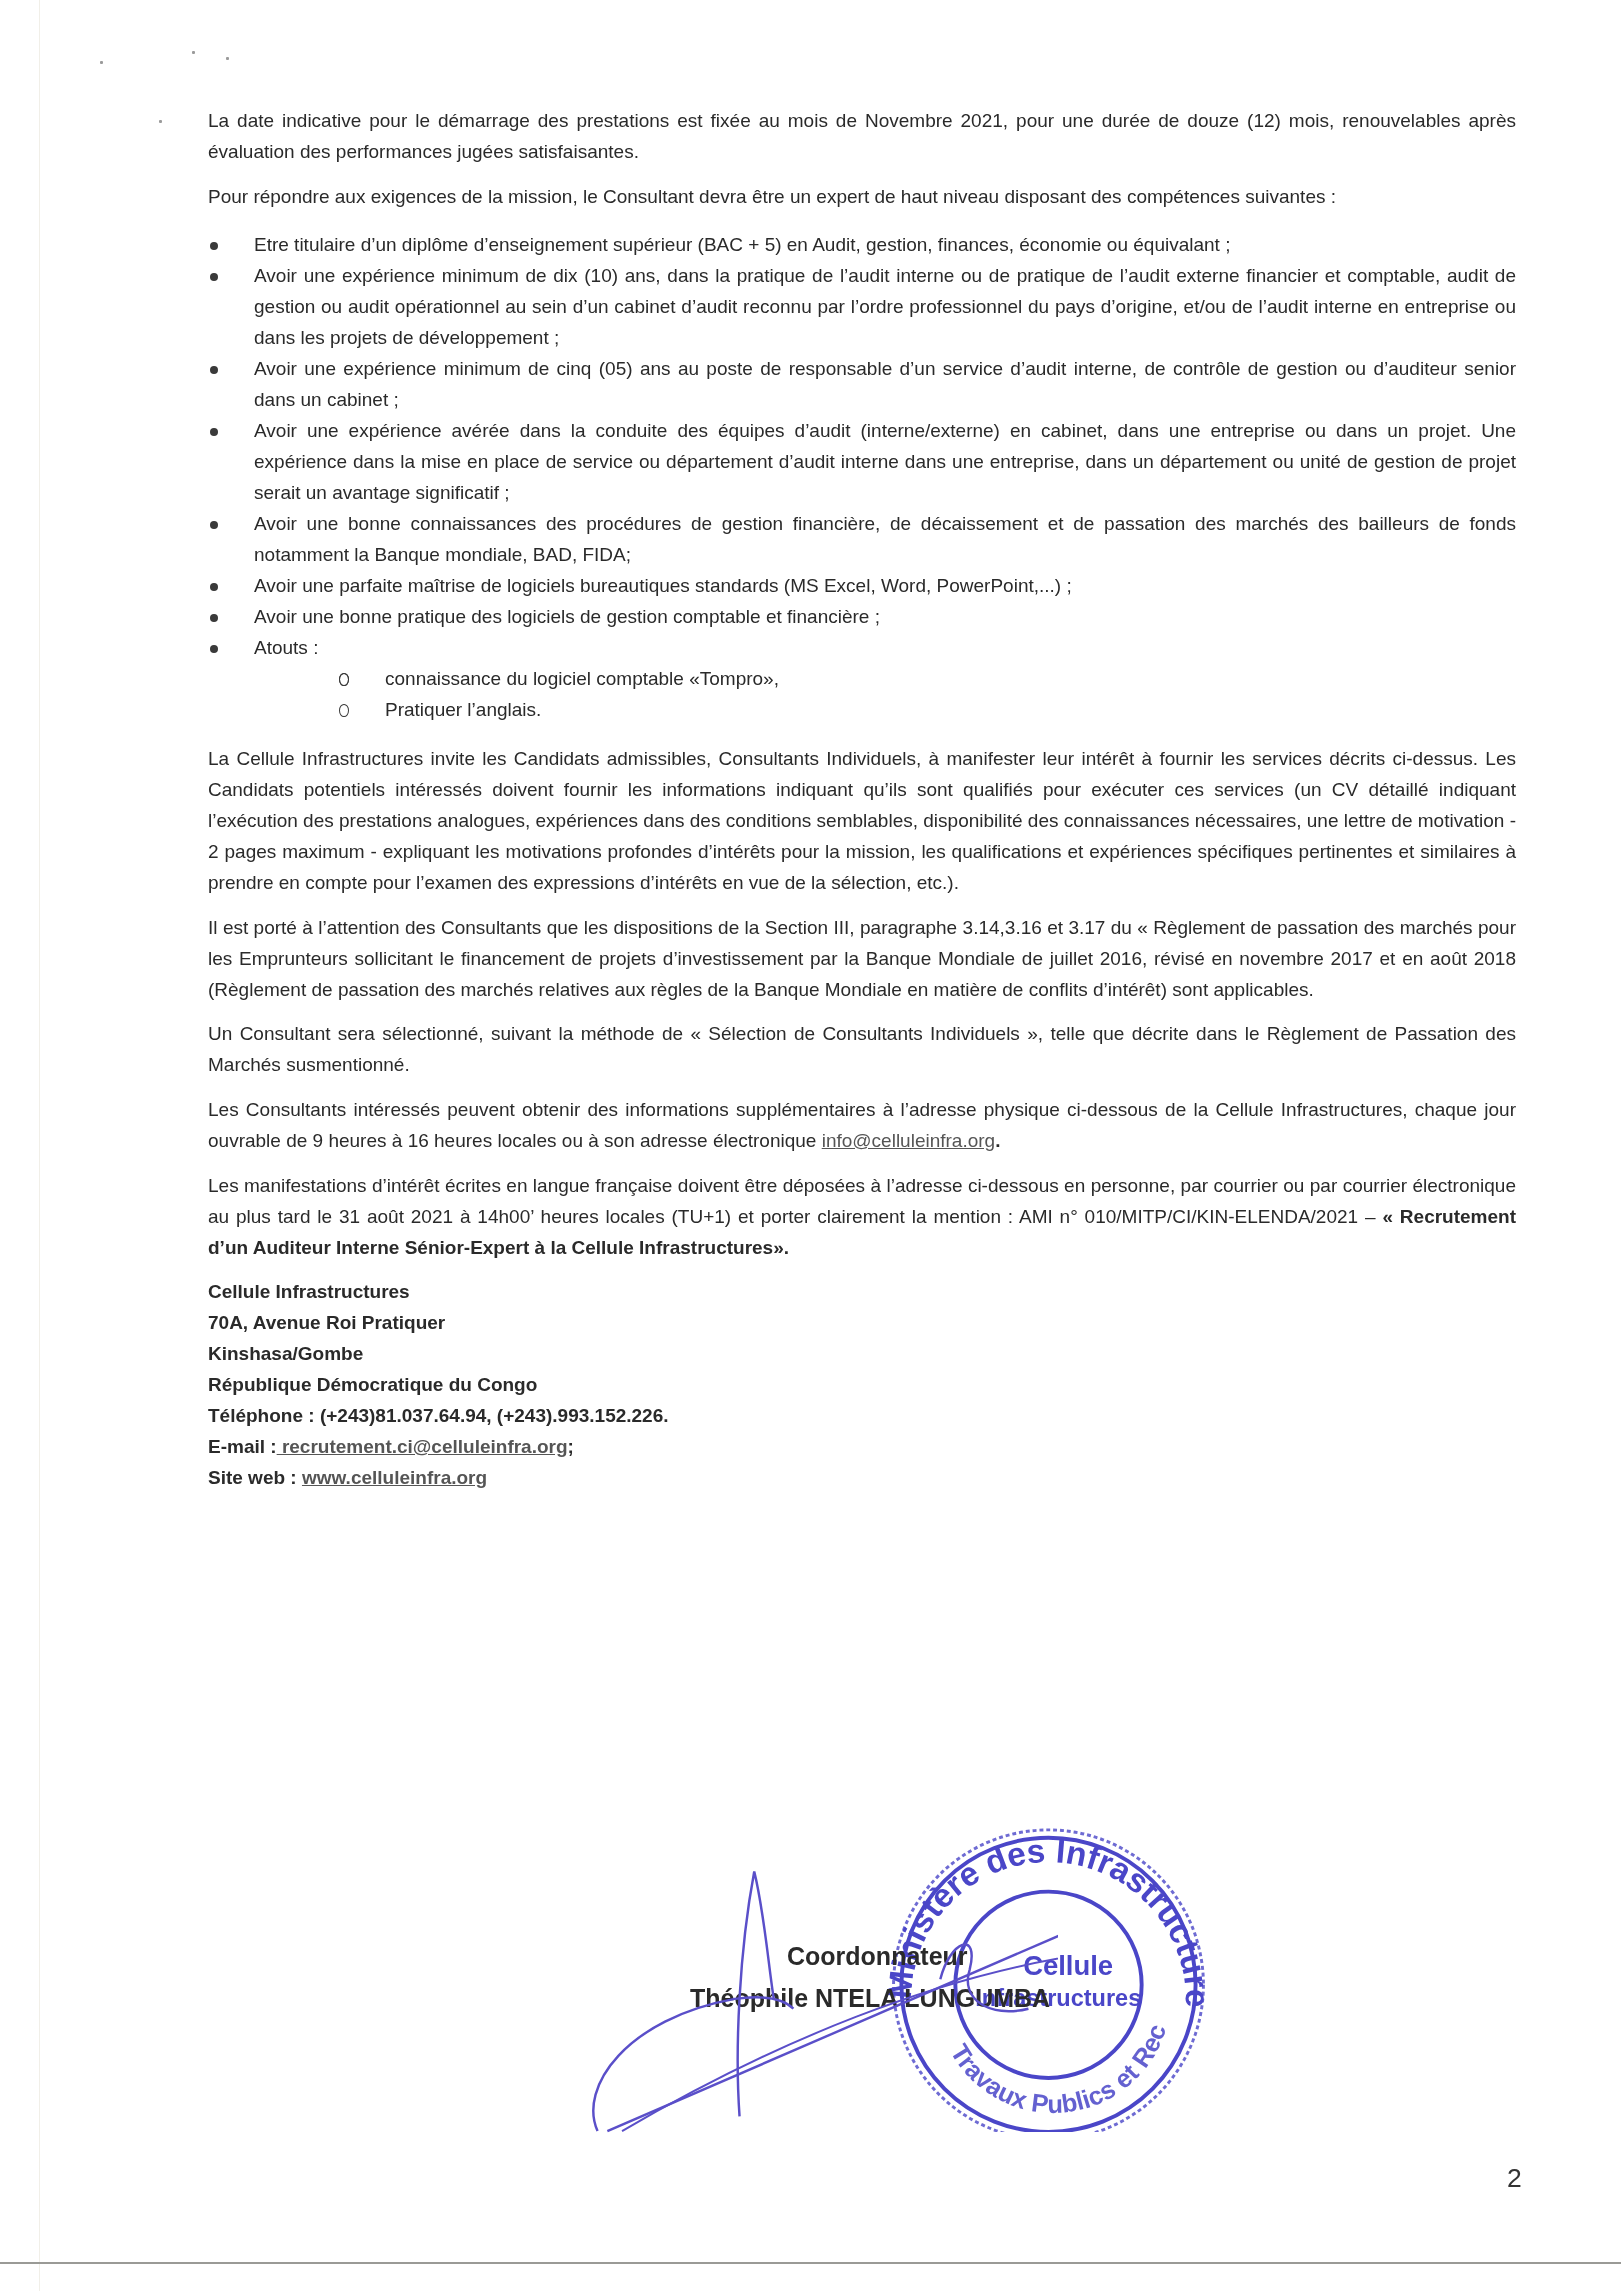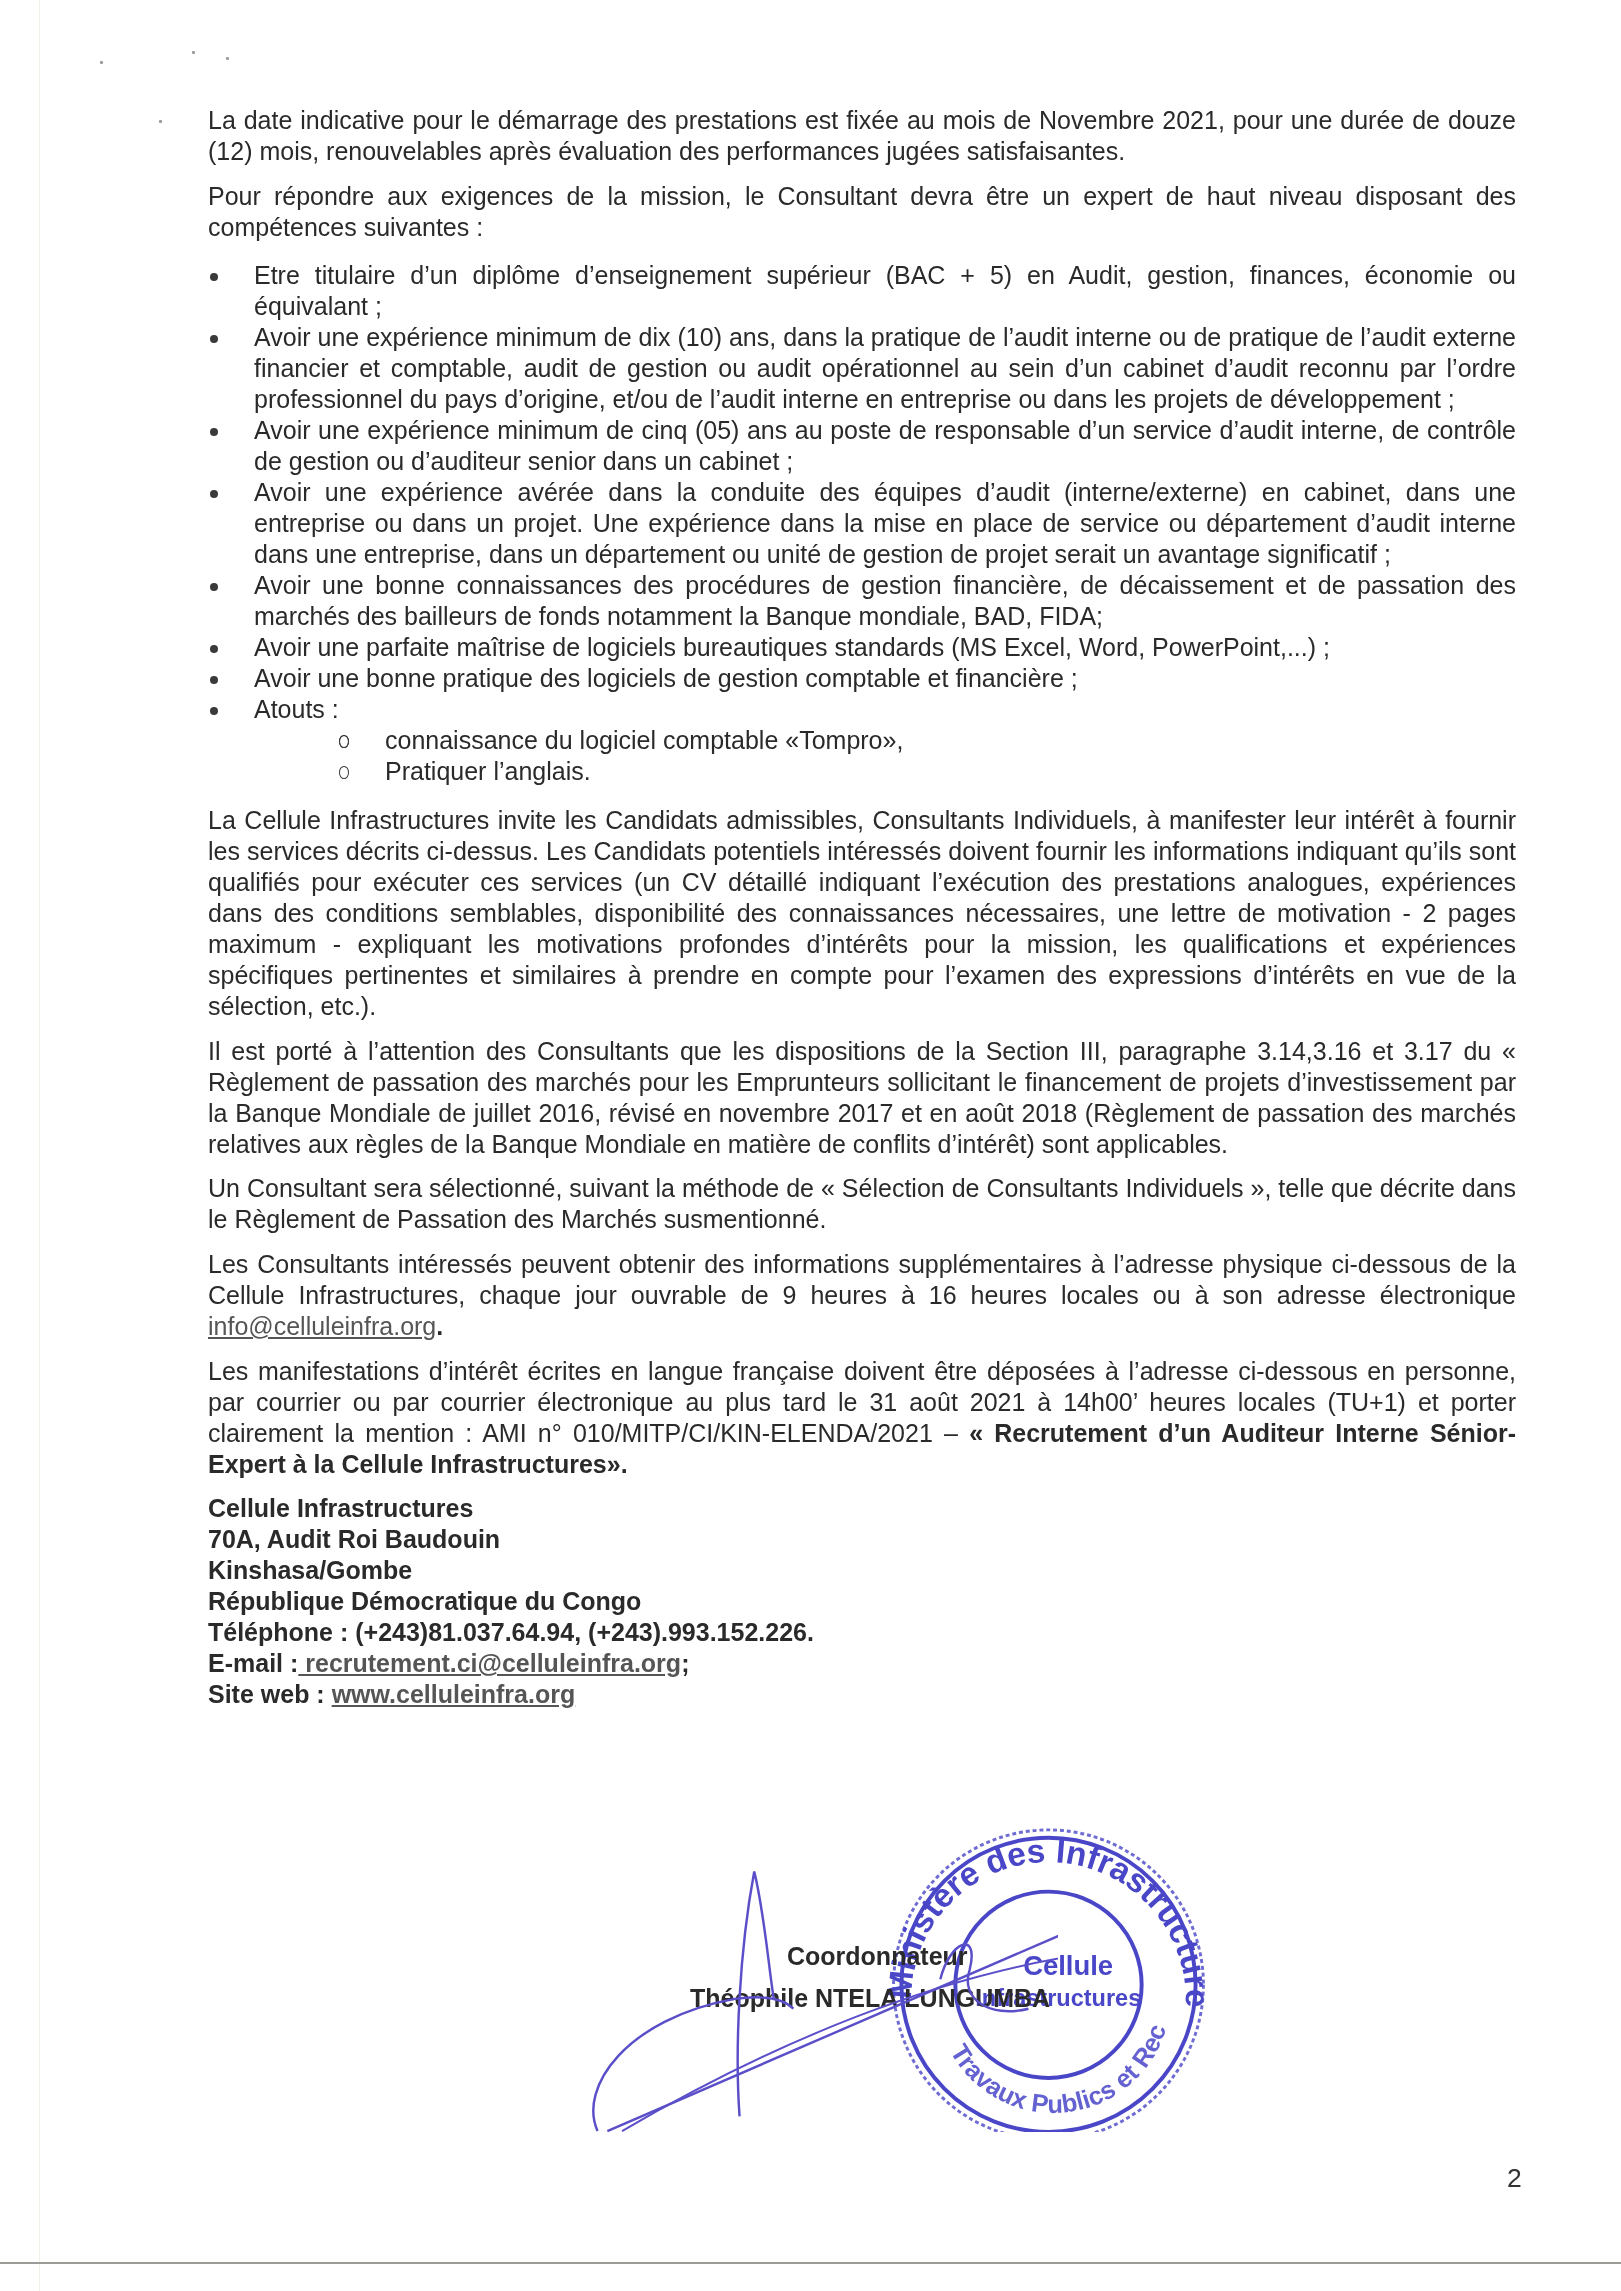--- a/index.html
+++ b/index.html
@@ -1,20 +1,20 @@
 <!DOCTYPE html>
 <html><head>
 <meta charset="utf-8">
 <style>
   html, body { margin: 0; padding: 0; background: #ffffff; }
   body { width: 1621px; height: 2292px; position: relative; overflow: hidden; font-family: "Liberation Sans", sans-serif; color: #2a2a2a; }
   .left-edge { position: absolute; left: 39px; top: 0; width: 1px; height: 2292px; background: #f1efe8; }
   .bottom-rule { position: absolute; left: 0; top: 2262px; width: 1621px; height: 2px; background: #9a9a96; }
   .speck { position: absolute; width: 2.9px; height: 2.9px; background: #9b9b9b; border-radius: 1px; }
-  .page { position: absolute; left: 208px; top: 105px; width: 1308px; font-size: 25px; line-height: 31px; }
+  .page { position: absolute; left: 208px; top: 105px; width: 1308px; font-size: 19px; line-height: 31px; }
   p { margin: 0 0 13.7px 0; text-align: justify; }
   ul.bullets { list-style: none; margin: 0 0 17.6px 0; padding: 0; }
   ul.bullets > li { position: relative; padding-left: 46px; text-align: justify; }
   ul.bullets > li .dot { position: absolute; left: 2px; top: 12.7px; width: 7.8px; height: 7.8px; border-radius: 50%; background: #3a3a3a; }
   ul.sub { list-style: none; margin: 0; padding: 0 0 0 85px; }
   ul.sub > li { position: relative; padding-left: 46px; text-align: left; }
   ul.sub > li .circle { position: absolute; left: 0; top: 9.8px; width: 7.8px; height: 10.8px; border: 1.5px solid #3a3a3a; border-radius: 50%; }
   .bold { font-weight: bold; }
   .link { text-decoration: underline; color: #555; text-align: right; }
   .address { margin-top: 5.9px; font-weight: bold; line-height: 31px; }
@@ -56,21 +56,21 @@
   </ul>
 
   <p>La Cellule Infrastructures invite les Candidats admissibles, Consultants Individuels, à manifester leur intérêt à fournir les services décrits ci-dessus. Les Candidats potentiels intéressés doivent fournir les informations indiquant qu’ils sont qualifiés pour exécuter ces services (un CV détaillé indiquant l’exécution des prestations analogues, expériences dans des conditions semblables, disponibilité des connaissances nécessaires, une lettre de motivation - 2 pages maximum - expliquant les motivations profondes d’intérêts pour la mission, les qualifications et expériences spécifiques pertinentes et similaires à prendre en compte pour l’examen des expressions d’intérêts en vue de la sélection, etc.).</p>
   <p>Il est porté à l’attention des Consultants que les dispositions de la Section III, paragraphe 3.14,3.16 et 3.17 du « Règlement de passation des marchés pour les Emprunteurs sollicitant le financement de projets d’investissement par la Banque Mondiale de juillet 2016, révisé en novembre 2017 et en août 2018 (Règlement de passation des marchés relatives aux règles de la Banque Mondiale en matière de conflits d’intérêt) sont applicables.</p>
   <p>Un Consultant sera sélectionné, suivant la méthode de « Sélection de Consultants Individuels », telle que décrite dans le Règlement de Passation des Marchés susmentionné.</p>
   <p><span>Les Consultants intéressés peuvent obtenir des informations supplémentaires à l’adresse physique ci-dessous de la Cellule Infrastructures, chaque jour ouvrable de 9 heures à 16 heures locales ou à son adresse électronique </span><span class="link">info@celluleinfra.org</span><span class="bold">.</span></p>
   <p><span>Les manifestations d’intérêt écrites en langue française doivent être déposées à l’adresse ci-dessous en personne, par courrier ou par courrier électronique au plus tard le 31 août 2021 à 14h00’ heures locales (TU+1) et porter clairement la mention : AMI n° 010/MITP/CI/KIN-ELENDA/2021 –  </span><span class="bold">« Recrutement d’un Auditeur Interne Sénior-Expert à la Cellule Infrastructures».</span></p>
 
   <div class="address">
     <div>Cellule Infrastructures</div>
-    <div>70A, Audit Roi Baudouin</div>
+    <div>70A, Avenue Roi Pratiquer</div>
     <div>Kinshasa/Gombe</div>
     <div>République Démocratique du Congo</div>
     <div><span>Téléphone : </span><span>(+243)81.037.64.94, (+243).993.152.226.</span></div>
     <div><span>E-mail :</span><span class="link"> recrutement.ci@celluleinfra.org</span><span>;</span></div>
     <div><span>Site web : </span><span class="link">www.celluleinfra.org</span></div>
   </div>
 </div>
 
 <svg class="stamp" viewBox="0 0 360 320">
   <defs>

